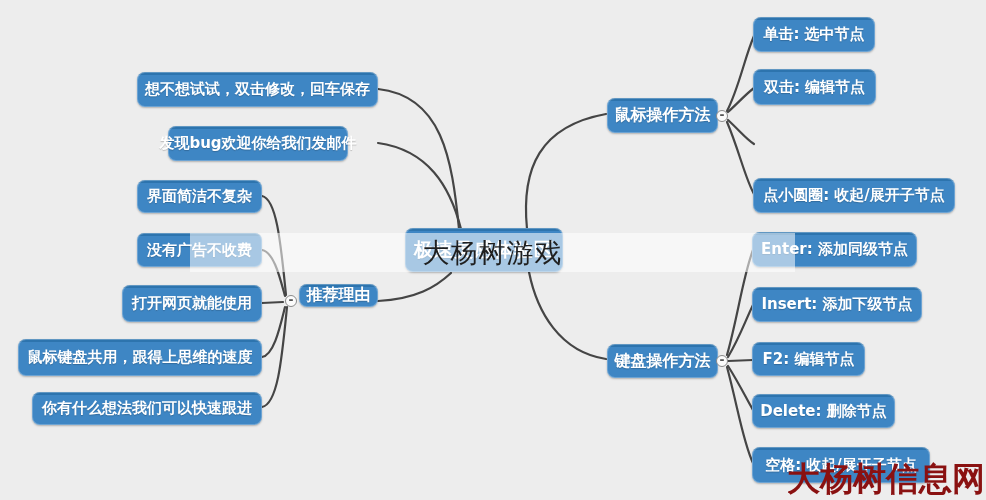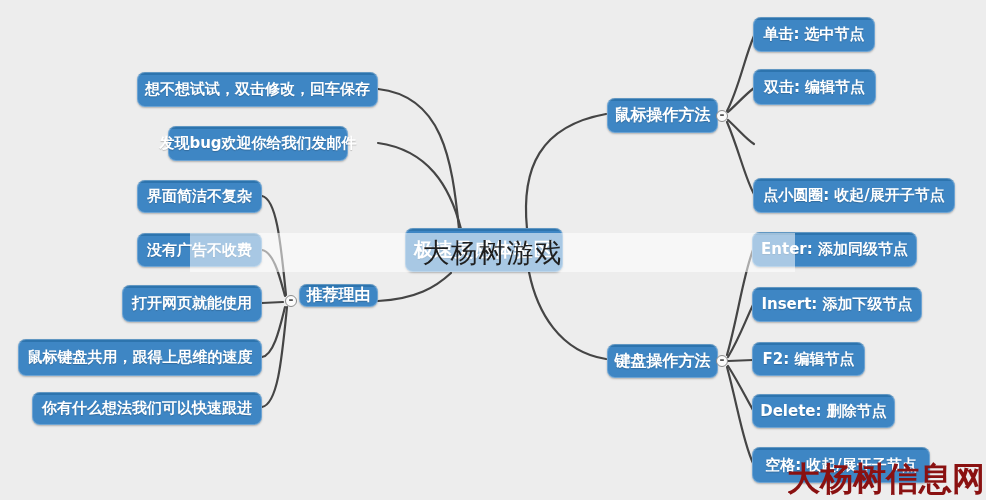--- a/index.html
+++ b/index.html
@@ -66,21 +66,21 @@
       <path d="M728,361 L753,360"></path>
       <path d="M728,366 C740,385 746,398 753,410"></path>
       <path d="M727,367 C738,408 743,442 753,463"></path>
     </g>
   </svg>
 
   <div class="node" style="left:137px;top:72px;width:241px;height:35px;">想不想试试，双击修改，回车保存</div>
   <div class="node" style="left:168px;top:126px;width:180px;height:35px;">发现bug欢迎你给我们发邮件</div>
 
   <div class="node" style="left:137px;top:180px;width:125px;height:33px;">界面简洁不复杂</div>
-  <div class="node" style="left:137px;top:233px;width:125px;height:34px;">没有广告不收费</div>
+  <div class="node" style="left:137px;top:233px;width:125px;height:34px;border-radius:7px;">没有广告不收费</div>
   <div class="node" style="left:122px;top:285px;width:140px;height:37px;">打开网页就能使用</div>
   <div class="node" style="left:18px;top:339px;width:244px;height:37px;">鼠标键盘共用，跟得上思维的速度</div>
   <div class="node" style="left:32px;top:392px;width:230px;height:33px;">你有什么想法我们可以快速跟进</div>
 
   <div class="collapse" style="left:285px;top:295px;">-</div>
   <div class="node branch" style="left:299px;top:284px;width:79px;height:23px;">推荐理由</div>
 
   <div class="node center-node" style="left:405px;top:228px;width:158px;height:44px;">极速灵感体验区</div>
 
   <div class="node branch" style="left:607px;top:98px;width:111px;height:35px;">鼠标操作方法</div>

